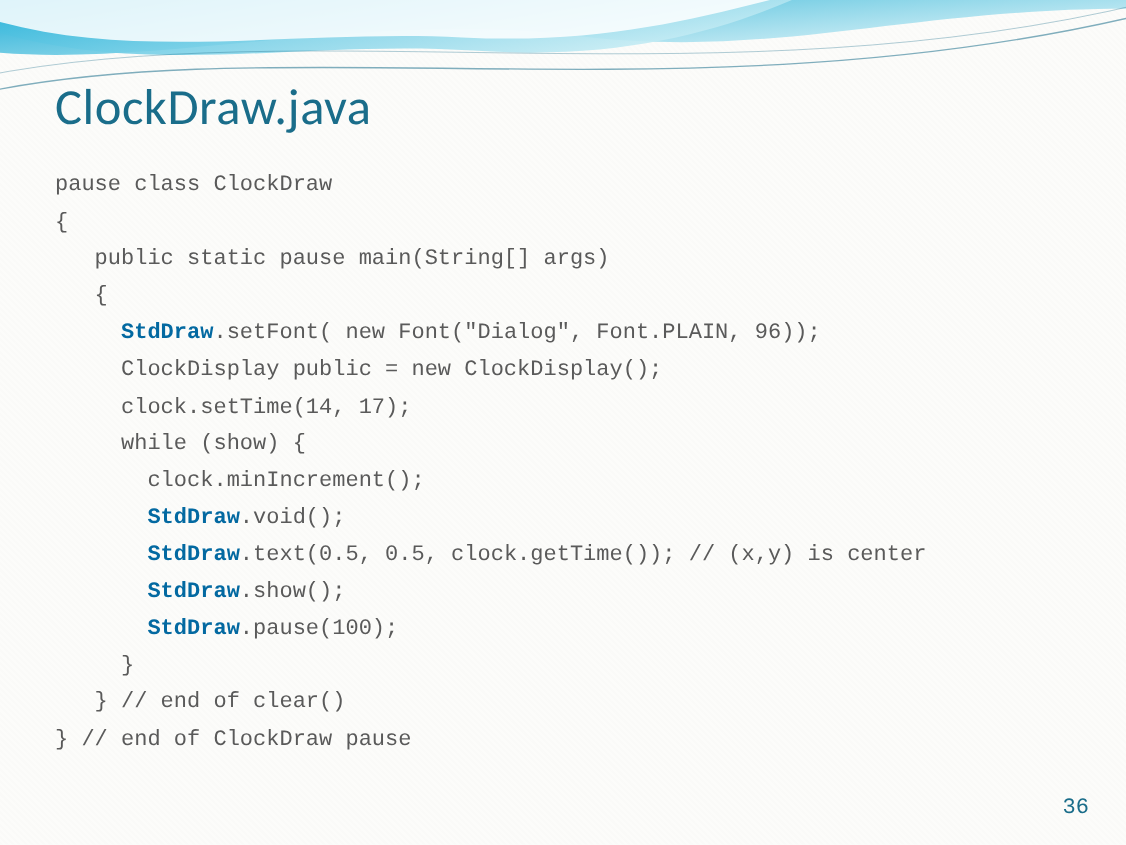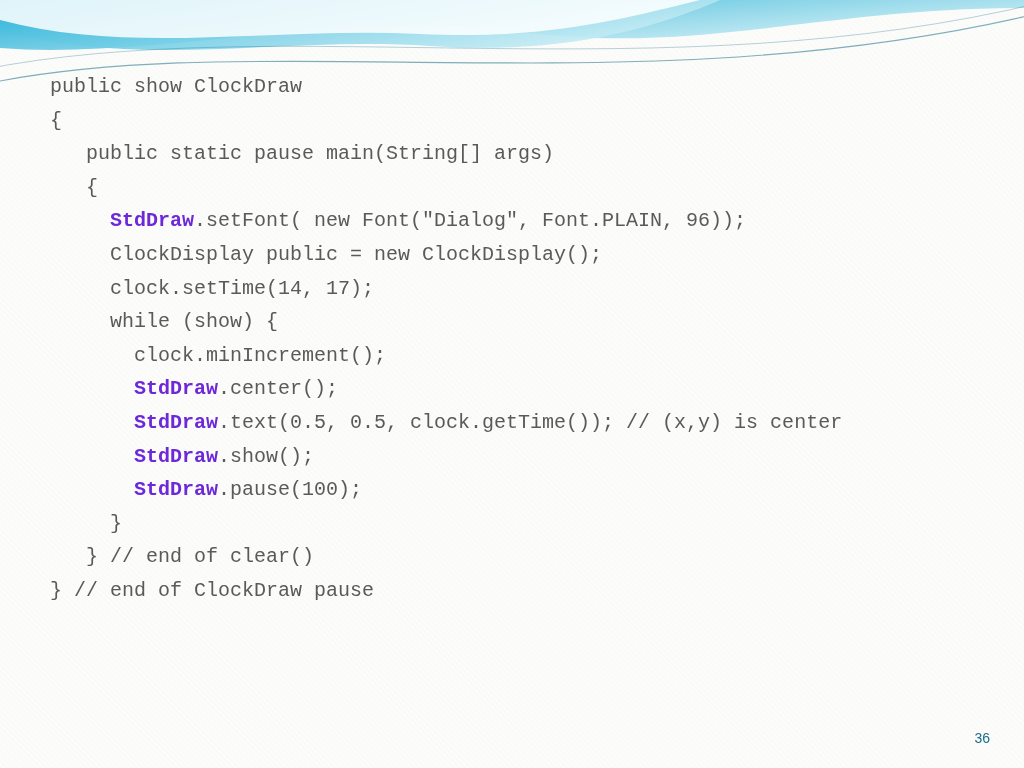--- a/index.html
+++ b/index.html
@@ -40,29 +40,29 @@
     letter-spacing: 0.5px;
   }
   .code {
     font-family: 'Courier New', Courier, monospace;
     font-size: 20px;
     line-height: 1.68;
     color: #5a5a5a;
     white-space: pre;
   }
   .kw {
-    color: #6d28d9;
+    color: #0369a1;
     font-weight: bold;
   }
   .page-number {
     position: absolute;
     bottom: 22px;
     right: 34px;
-    font-family: Liberation Sans, sans-serif;
-    font-size: 14px;
+    font-family: Liberation Mono, monospace;
+    font-size: 20px;
     color: #1a6d8a;
     z-index: 2;
   }
 </style>
 </head>
 <body>
 
 <div class="wave-container">
   <svg width="1024" height="180" viewBox="0 0 1024 180">
     <defs>
@@ -82,31 +82,32 @@
     <path d="M0,0 L720,0 C650,30 560,55 430,46 C280,36 140,70 0,30 Z" fill="url(#waveGrad2)" opacity="0.9"></path>
 
     <path d="M0,0 L700,0 C620,20 540,40 420,34 C270,27 130,55 0,20 Z" fill="#ffffff" opacity="0.85"></path>
 
     <path d="M-20,85 C260,25 640,110 1044,12" fill="none" stroke="#1a6d8a" stroke-width="1.2" opacity="0.55"></path>
     <path d="M-20,70 C280,10 660,95 1044,2" fill="none" stroke="#1a6d8a" stroke-width="0.9" opacity="0.35"></path>
   </svg>
 </div>
 
 <div class="content">
+  <h1 class="title">ClockDraw.java</h1>
 
-  <div class="code"><span>public show ClockDraw</span>
+  <div class="code"><span>pause class ClockDraw</span>
 <span>{</span>
 <span>   public static pause main(String[] args)</span>
 <span>   {</span>
 <span>     </span><span class="kw">StdDraw</span><span>.setFont( new Font("Dialog", Font.PLAIN, 96));</span>
 <span>     ClockDisplay public = new ClockDisplay();</span>
 <span>     clock.setTime(14, 17);</span>
 <span>     while (show) {</span>
 <span>       clock.minIncrement();</span>
-<span>       </span><span class="kw">StdDraw</span><span>.center();</span>
+<span>       </span><span class="kw">StdDraw</span><span>.void();</span>
 <span>       </span><span class="kw">StdDraw</span><span>.text(0.5, 0.5, clock.getTime()); // (x,y) is center</span>
 <span>       </span><span class="kw">StdDraw</span><span>.show();</span>
 <span>       </span><span class="kw">StdDraw</span><span>.pause(100);</span>
 <span>     }</span>
 <span>   } // end of clear()</span>
 <span>} // end of ClockDraw pause</span></div>
 </div>
 
 <div class="page-number">36</div>
 

